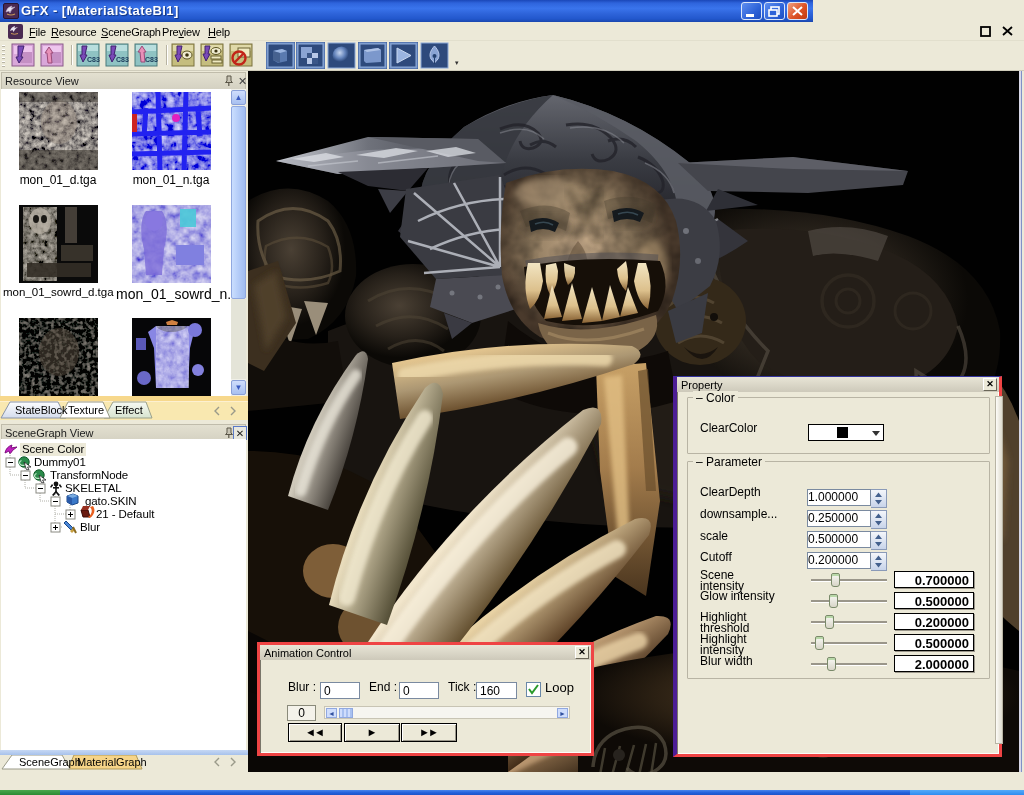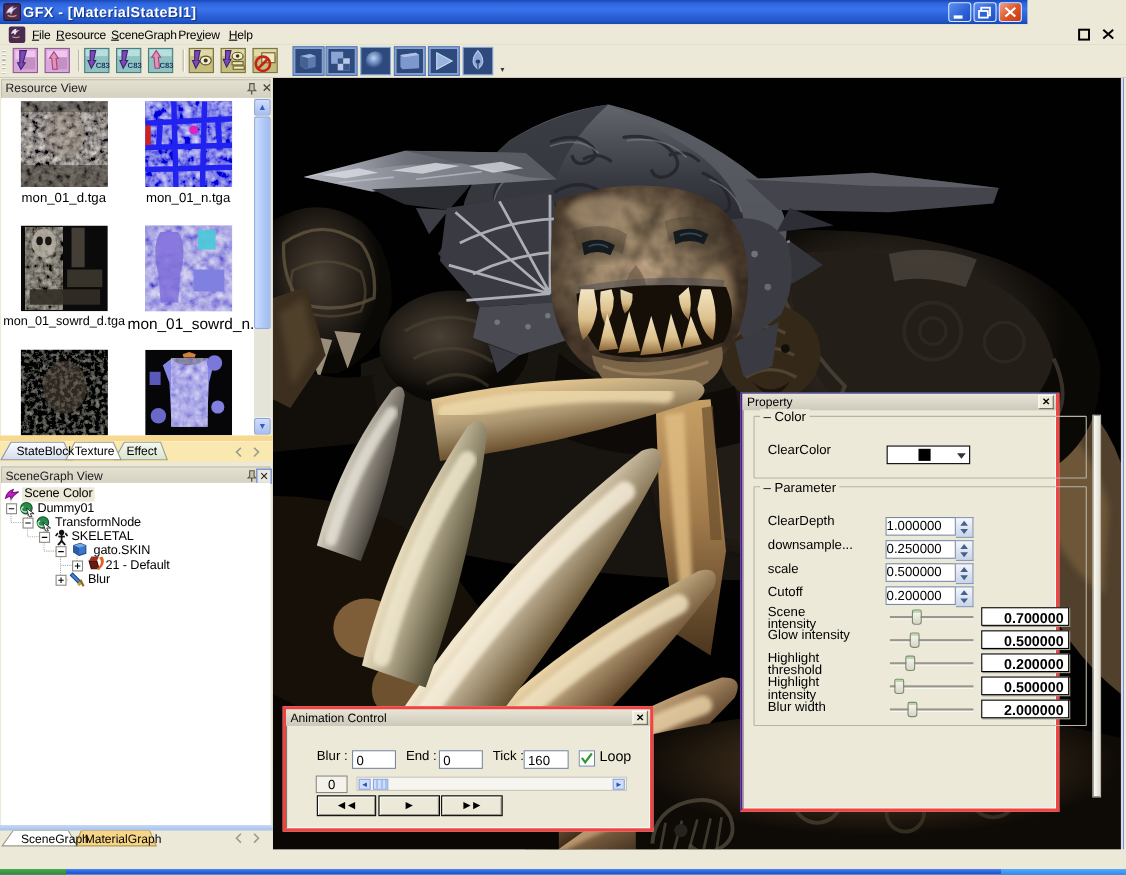--- a/index.html
+++ b/index.html
@@ -1,18 +1,18 @@
 <!DOCTYPE html>
 <html><head><meta charset="utf-8"><style>
 *{margin:0;padding:0;box-sizing:border-box}
 html,body{width:1024px;height:795px;overflow:hidden}
 body{font-family:"Liberation Sans",sans-serif;font-size:11px;color:#000}
 #app{position:absolute;left:0;top:0;width:1024px;height:795px;background:#ece9d8}
 
-#titlebar{position:absolute;left:0;top:0;width:934px;height:22px;
+#titlebar{position:absolute;left:0;top:0;width:813px;height:22px;
  background:linear-gradient(180deg,#1a47b8 0%,#2e64dc 14%,#3a74ec 38%,#2e64da 62%,#2257cc 86%,#1946ae 100%);text-decoration:underline;}
 #titlebar .appicon{position:absolute;left:3px;top:3px;width:16px;height:16px;background:#4a2a52;border:1px solid #2a1430;border-radius:2px}
 #titlebar .ttext{position:absolute;left:21px;top:3px;font-size:13px;font-weight:bold;color:#fff;letter-spacing:.4px;text-shadow:1px 1px 1px #10307a}
 .capbtn{position:absolute;top:2px;width:21px;height:18px;border-radius:3px;border:1px solid #dce6f8}
 .capbtn.min{right:51px;background:linear-gradient(135deg,#5e8ef0 0%,#2e63d8 60%,#1c4ec2 100%)}
 .capbtn.res{right:28px;background:linear-gradient(135deg,#5e8ef0 0%,#2e63d8 60%,#1c4ec2 100%)}
 .capbtn.cls{right:5px;background:linear-gradient(135deg,#f0a080 0%,#dd5326 55%,#c23a10 100%)}
 
 #menubar{position:absolute;left:0;top:22px;width:1024px;height:19px;background:#ece9d8;border-bottom:1px solid #e2dfcd}
 #menubar .micon{position:absolute;left:8px;top:2px;width:15px;height:15px;background:#4a2a52;border-radius:2px}
@@ -695,21 +695,21 @@
       <svg width="248" height="17">
         <path d="M74,0 L136,0 L142,14 L68,14 Z" fill="#f6d488" stroke="#b09a58"></path>
         <path d="M12,0 L62,0 L70,14 L2,14 Z" fill="#fff" stroke="#9a9a88"></path>
         <text x="19" y="11" font-size="11" fill="#000" font-family="Liberation Sans">SceneGraph</text>
         <text x="77" y="11" font-size="11" fill="#000" font-family="Liberation Sans">MaterialGraph</text>
         <path d="M219,3 l-4,4 l4,4" fill="none" stroke="#9a9a8a" stroke-width="1.4"></path>
         <path d="M231,3 l4,4 l-4,4" fill="none" stroke="#9a9a8a" stroke-width="1.4"></path>
       </svg>
     </div>
   </div>
-  <div id="propwin" class="fwin" style="left:673px;top:357px;width:290px;height:381px;border-left:2px solid #4c1d95;border-top:1px solid #34349e">
+  <div id="propwin" class="fwin" style="left:673px;top:376px;width:329px;height:381px;border-left:4px solid #4c1d95;border-top:1px solid #34349e">
     <div class="fhead">Property<span class="fx">✕</span></div>
     <div class="groupbox" style="left:10px;top:20px;width:303px;height:57px"></div>
     <div style="position:absolute;left:16px;top:14px;background:#ece9d8;font-size:12px;padding:0 3px">– Color</div>
     <div class="glab" style="left:23px;top:46px">ClearColor</div>
     <div style="position:absolute;left:131px;top:47px;width:76px;height:17px;background:#fff;border:1px solid #000">
       <div style="position:absolute;left:28px;top:2px;width:11px;height:11px;background:#000"></div>
       <div style="position:absolute;right:3px;top:6px;width:0;height:0;border:4px solid transparent;border-top:5px solid #333"></div>
     </div>
     <div class="groupbox" style="left:10px;top:84px;width:303px;height:218px"></div>
     <div style="position:absolute;left:16px;top:78px;background:#ece9d8;font-size:12px;padding:0 3px">– Parameter</div>

